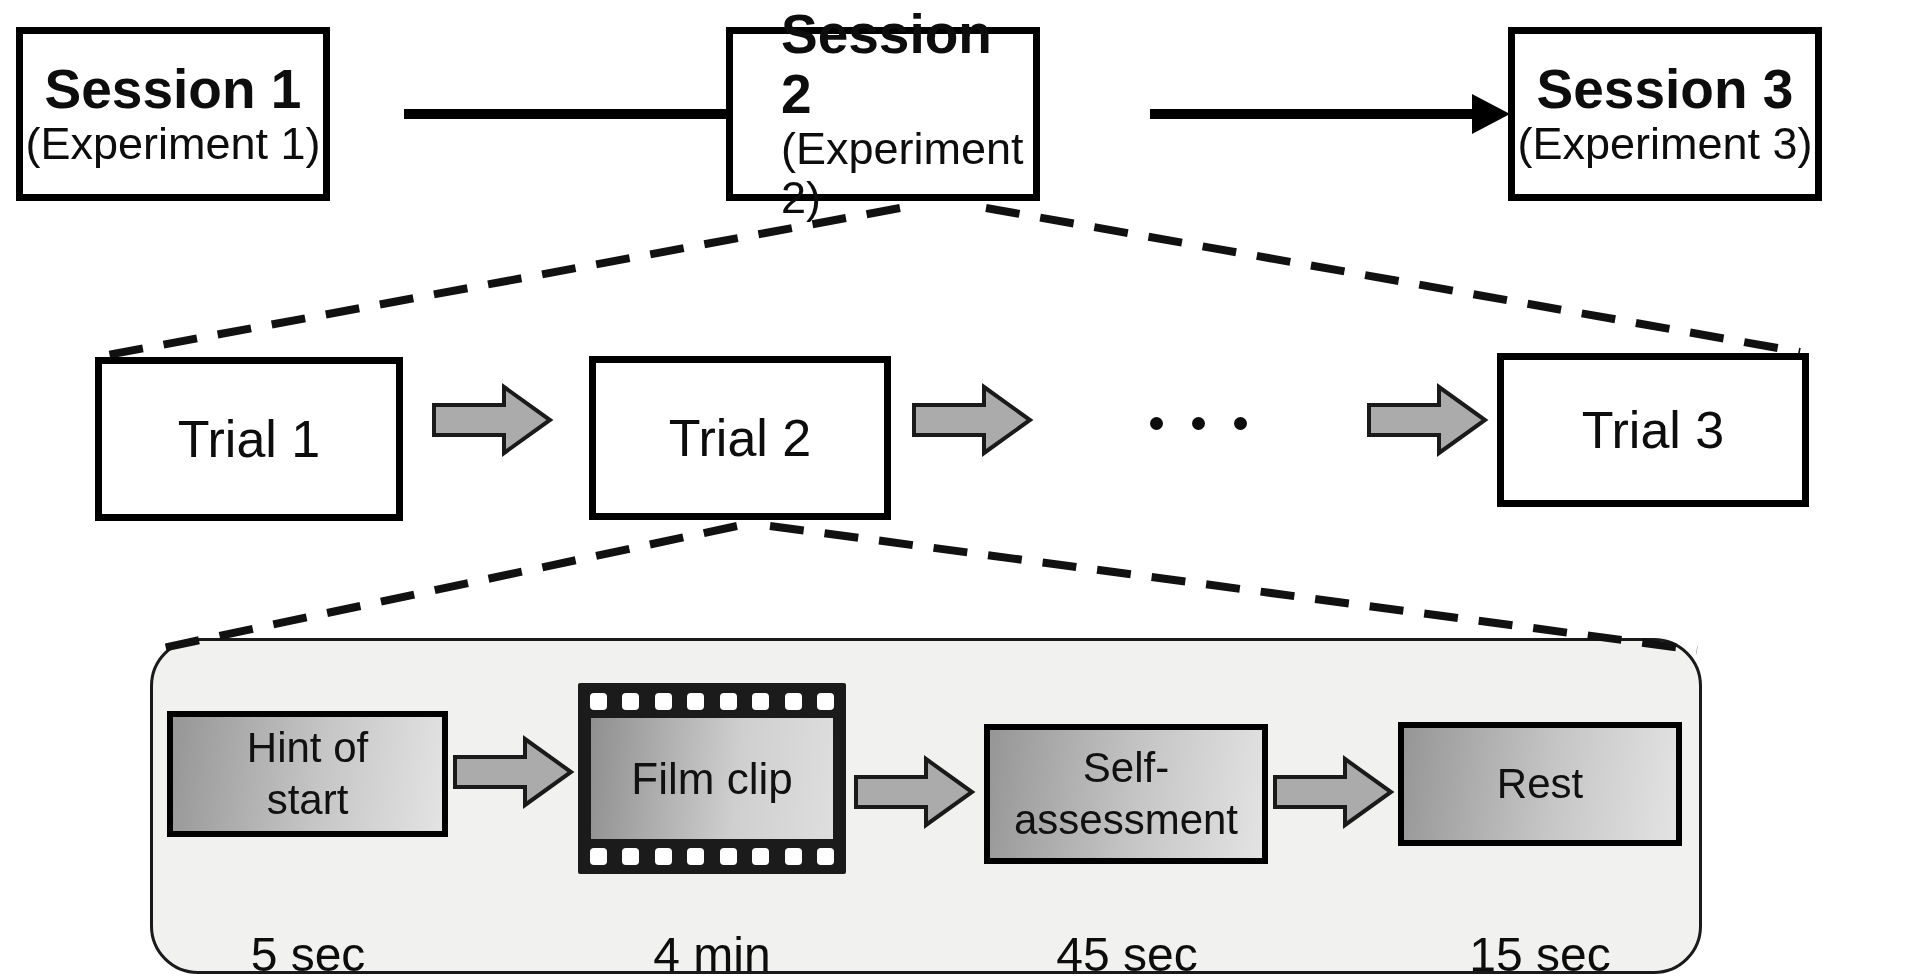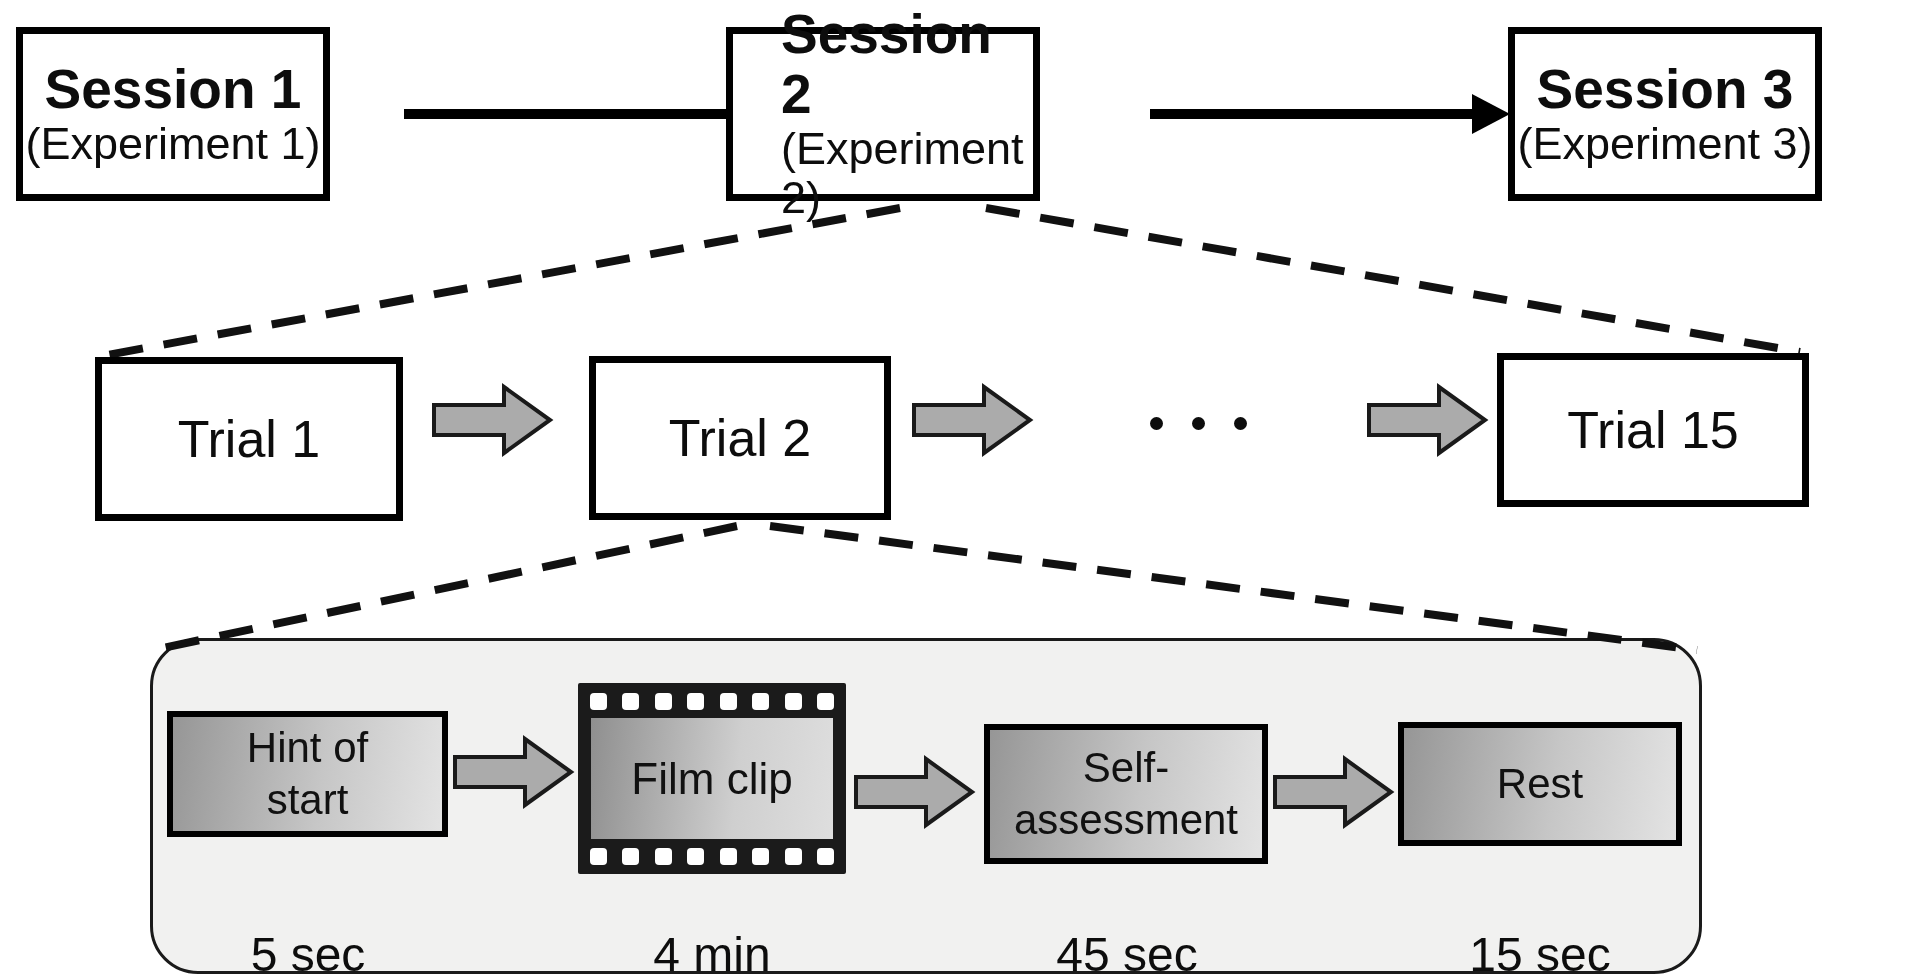--- a/index.html
+++ b/index.html
@@ -102,21 +102,21 @@
   </div>
   <div class="trial-box" style="left:589px;top:356px;width:302px;height:164px;">
     <span>Trial 2</span>
   </div>
   <div class="ellipsis" aria-label="...">
     <div class="dot"></div>
     <div class="dot"></div>
     <div class="dot"></div>
   </div>
   <div class="trial-box" style="left:1497px;top:353px;width:312px;height:154px;">
-    <span>Trial 15</span>
+    <span>Trial 3</span>
   </div>
 
   <div class="panel"></div>
 
   <div class="step-box" style="left:167px;top:711px;width:281px;height:126px;">
     <span class="step-line">Hint of</span>
     <span class="step-line">start</span>
   </div>
 
   <div class="film">

